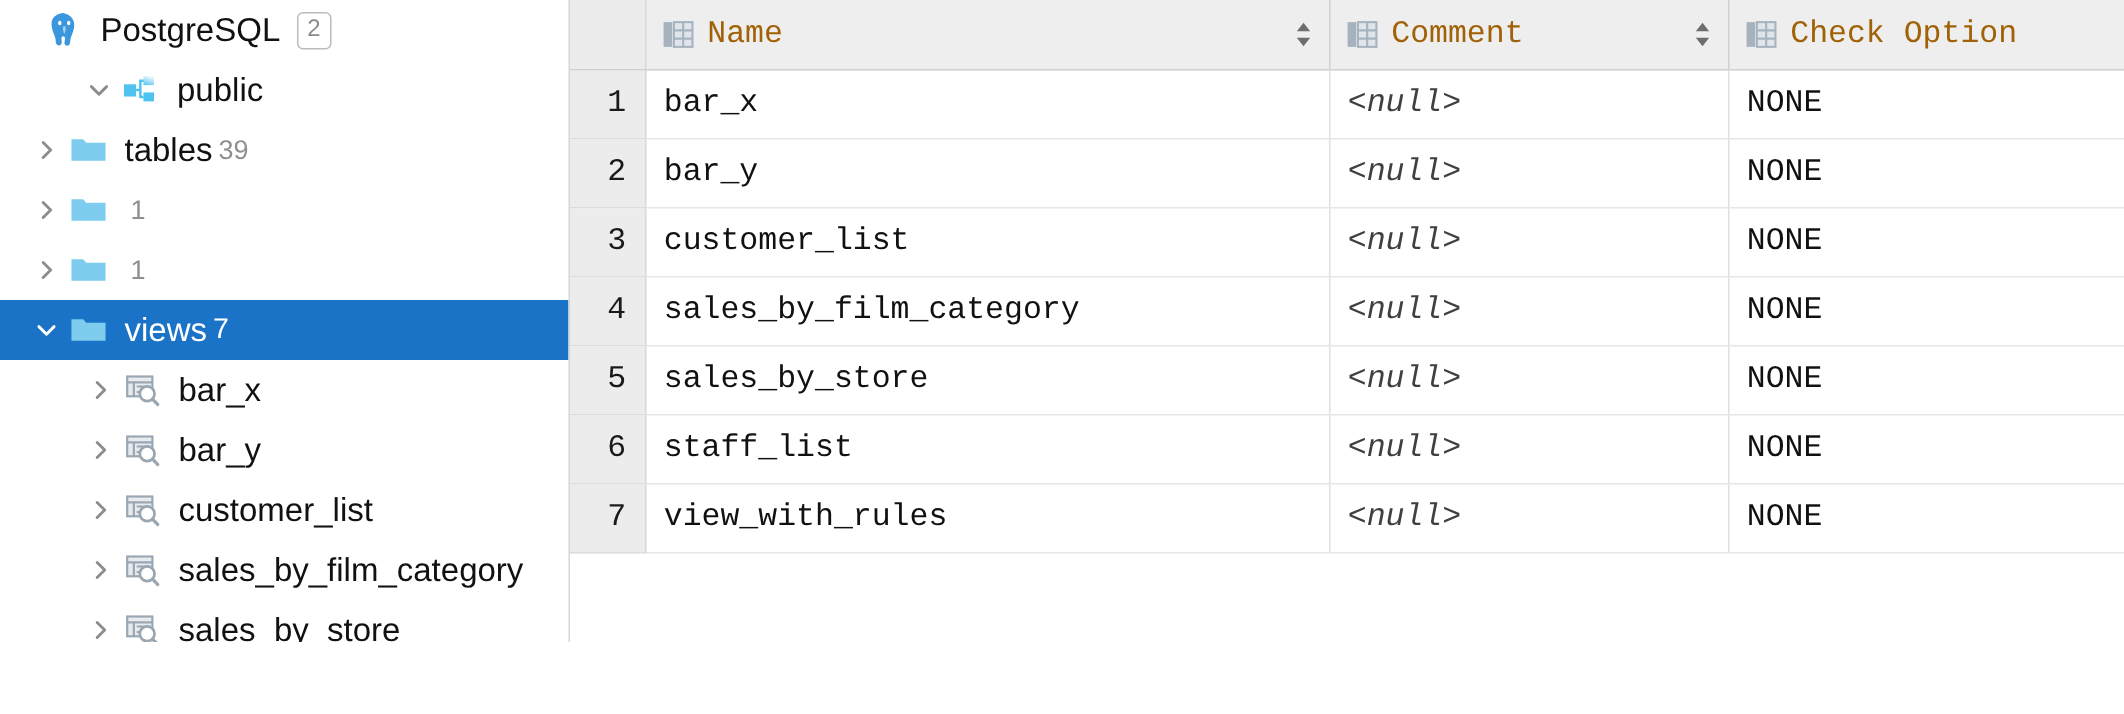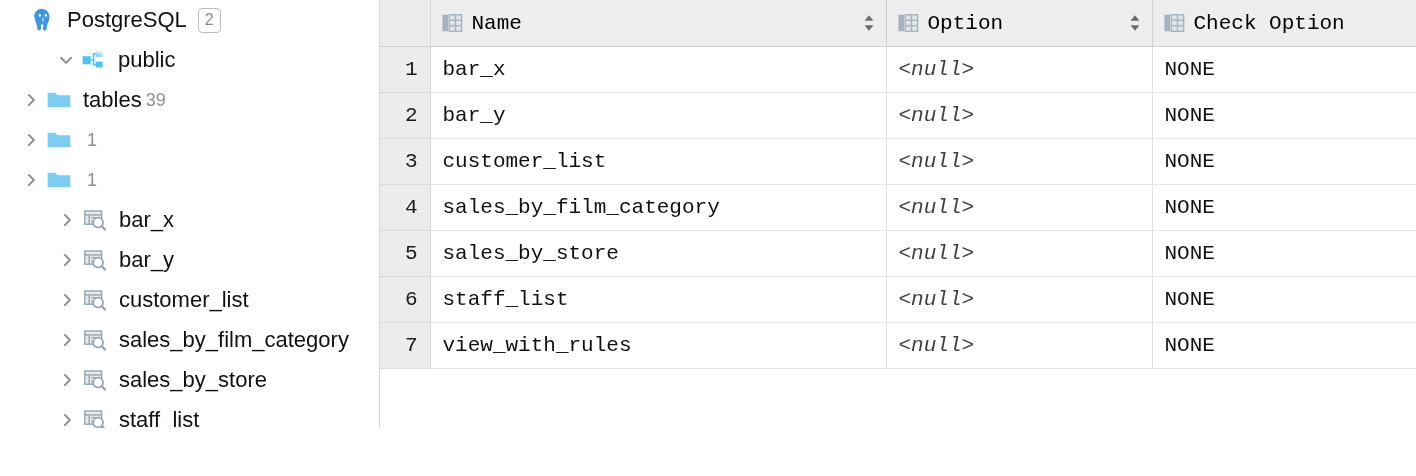--- a/index.html
+++ b/index.html
@@ -99,21 +99,21 @@
 
   thead th {
     height: 46px;
     background: #eeeeee;
     border-bottom: 1px solid #d0d0d0;
     border-right: 1px solid #d0d0d0;
     padding: 0 10px 0 10px;
     text-align: center;
     font-weight: normal;
     font-size: 21px;
-    color: #000000;
+    color: #a16207;
     vertical-align: middle;
   }
   thead th.num-head {
     background: #ececec;
     border-right: 1px solid #d7d7d7;
     padding: 0;
   }
   .head-inner {
     display: flex;
     align-items: center;
@@ -223,20 +223,34 @@
           <svg width="18" height="18" viewBox="0 0 16 16">
             <polyline points="6,3.5 10.5,8 6,12.5" fill="none" stroke="#8d8d8d" stroke-width="1.7" stroke-linecap="round" stroke-linejoin="round"></polyline>
           </svg>
         </span>
         <span class="ticon">
           <svg width="26" height="26" viewBox="0 0 24 24">
             <path d="M1.5 5.4h7.2l1.9 2.2h11.9v11H1.5z" fill="#7fcdee"></path>
           </svg>
         </span>
         <span class="tcount">1</span>
+      </div>
+      <div class="tree-row lvl2 selected">
+        <span class="twisty">
+          <svg width="18" height="18" viewBox="0 0 16 16">
+            <polyline points="3.5,6 8,10.5 12.5,6" fill="none" stroke="#ffffff" stroke-width="1.7" stroke-linecap="round" stroke-linejoin="round"></polyline>
+          </svg>
+        </span>
+        <span class="ticon">
+          <svg width="26" height="26" viewBox="0 0 24 24">
+            <path d="M1.5 5.4h7.2l1.9 2.2h11.9v11H1.5z" fill="#7fcdee"></path>
+          </svg>
+        </span>
+        <span class="tlabel">views</span>
+        <span class="tcount">7</span>
       </div>
       <div class="tree-row lvl3">
         <span class="twisty">
           <svg width="18" height="18" viewBox="0 0 16 16">
             <polyline points="6,3.5 10.5,8 6,12.5" fill="none" stroke="#8d8d8d" stroke-width="1.7" stroke-linecap="round" stroke-linejoin="round"></polyline>
           </svg>
         </span>
         <span class="ticon">
           <svg width="24" height="24" viewBox="0 0 20 20">
             <rect x="1.5" y="2.5" width="14" height="11" fill="#e7ebee" stroke="#9aa7b2" stroke-width="1.2"></rect>
@@ -384,21 +398,21 @@
               <span class="col-icon">
                 <svg width="22" height="22" viewBox="0 0 16 16">
                   <rect x="1" y="2" width="4.2" height="12" fill="#a6b3bf"></rect>
                   <rect x="6" y="2" width="9" height="12" fill="#dfe5ea"></rect>
                   <rect x="6" y="2" width="9" height="12" fill="none" stroke="#a6b3bf" stroke-width="1"></rect>
                   <line x1="6" y1="6" x2="15" y2="6" stroke="#a6b3bf" stroke-width="1"></line>
                   <line x1="6" y1="10" x2="15" y2="10" stroke="#a6b3bf" stroke-width="1"></line>
                   <line x1="10.5" y1="2" x2="10.5" y2="14" stroke="#a6b3bf" stroke-width="1"></line>
                 </svg>
               </span>
-              <span class="head-label">Option</span>
+              <span class="head-label">Comment</span>
               <span class="sort-ind">
                 <svg width="14" height="20" viewBox="0 0 10 18">
                   <polygon points="5,2 9,7 1,7" fill="#6d6d6d"></polygon>
                   <polygon points="5,16 9,11 1,11" fill="#6d6d6d"></polygon>
                 </svg>
               </span>
             </div>
           </th>
           <th>
             <div class="head-inner">

